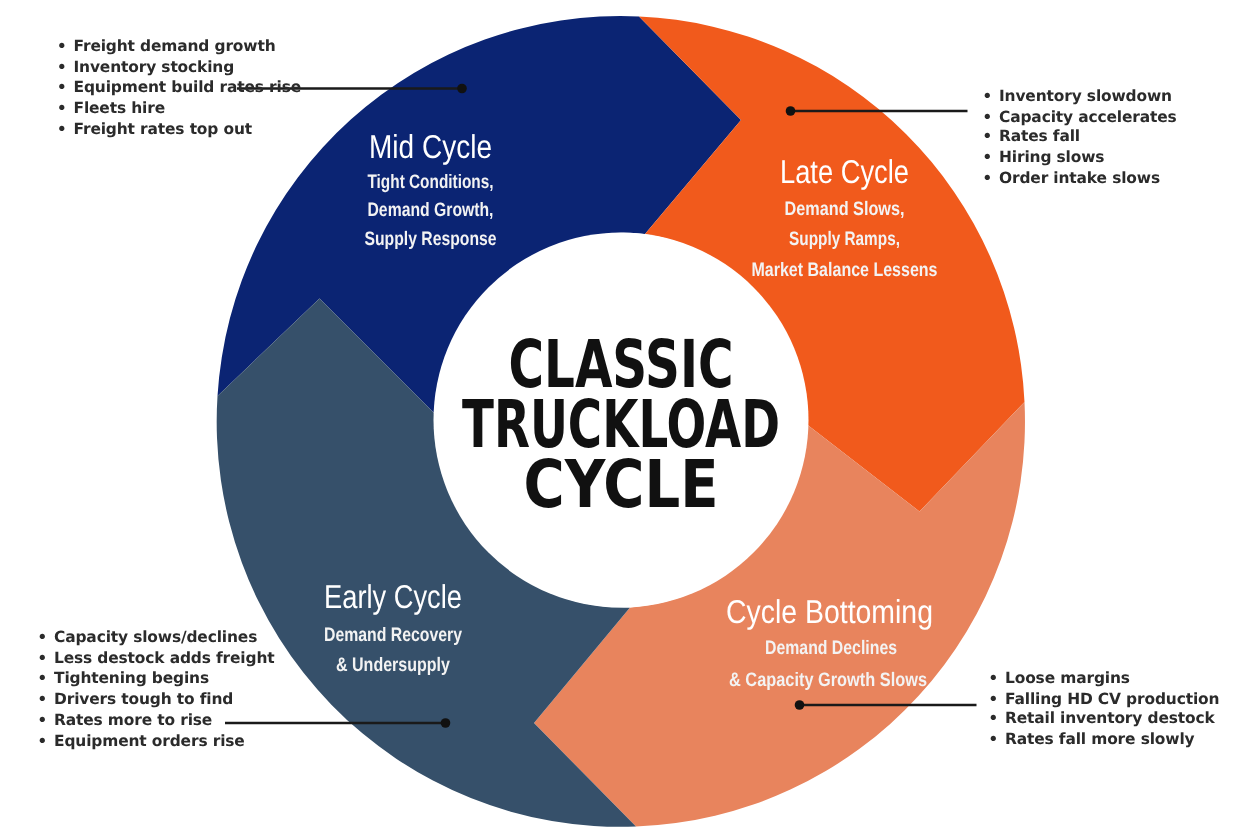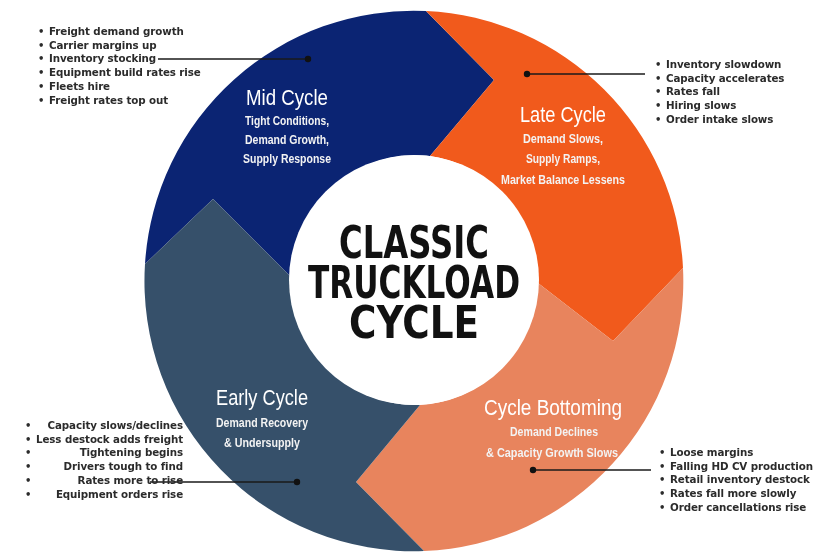--- a/index.html
+++ b/index.html
@@ -3,21 +3,21 @@
   <meta charset="utf-8">
   <style>
     html, body { margin: 0; padding: 0; background: #ffffff; }
     body { width: 840px; height: 560px; position: relative; overflow: hidden; font-family: "DejaVu Sans", sans-serif; }
     #diagram { position: absolute; left: 0; top: 0; width: 840px; height: 560px; }
     .bullets { position: absolute; margin: 0; padding: 0; list-style: none; font-family: "DejaVu Sans", sans-serif; font-weight: bold; font-size: 10.3px; color: #2b2b2b; line-height: 13.7px; letter-spacing: -0.1px; }
     .bullets li { position: relative; padding-left: 13px; white-space: nowrap; }
     .bullets li::before { content: "•"; position: absolute; left: 2px; top: 0; font-size: 10px; color: #2b2b2b; }
     #bl-mid { left: 36px; top: 25px; }
     #bl-late { left: 653px; top: 33px; margin-top: 25px; }
-    #bl-early { left: 23px; top: 419px; text-align: right; }
+    #bl-early { left: 23px; top: 419px; }
     #bl-bottom { left: 657px; top: 446px; }
     .seg-title { font-family: "Liberation Sans", sans-serif; font-stretch: condensed; fill: #ffffff; font-size: 22px; }
     .seg-sub { font-family: "Liberation Sans", sans-serif; fill: #f3f3f3; font-size: 13px; font-weight: bold; }
     .center-text { font-family: "DejaVu Sans", sans-serif; font-weight: bold; fill: #111111; font-size: 44px; }
   </style>
 </head>
 <body>
 
 <svg id="diagram" viewBox="0 0 840 560" xmlns="http://www.w3.org/2000/svg">
 
@@ -63,21 +63,20 @@
     <circle cx="297" cy="482" r="3.2" fill="#111"></circle>
   </g>
   <g>
     <line x1="533" y1="470" x2="651" y2="470" stroke="#1a1a1a" stroke-width="1.6"></line>
     <circle cx="533" cy="470" r="3.2" fill="#111"></circle>
   </g>
 </svg>
 
 <ul class="bullets" id="bl-mid">
   <li>Freight demand growth</li>
-  <li>Carrier margins up</li>
   <li>Inventory stocking</li>
   <li>Equipment build rates rise</li>
   <li>Fleets hire</li>
   <li>Freight rates top out</li>
 </ul>
 
 <ul class="bullets" id="bl-late">
   <li>Inventory slowdown</li>
   <li>Capacity accelerates</li>
   <li>Rates fall</li>
@@ -92,14 +91,13 @@
   <li>Drivers tough to find</li>
   <li>Rates more to rise</li>
   <li>Equipment orders rise</li>
 </ul>
 
 <ul class="bullets" id="bl-bottom">
   <li>Loose margins</li>
   <li>Falling HD CV production</li>
   <li>Retail inventory destock</li>
   <li>Rates fall more slowly</li>
-  <li>Order cancellations rise</li>
 </ul>
 
 </body></html>

